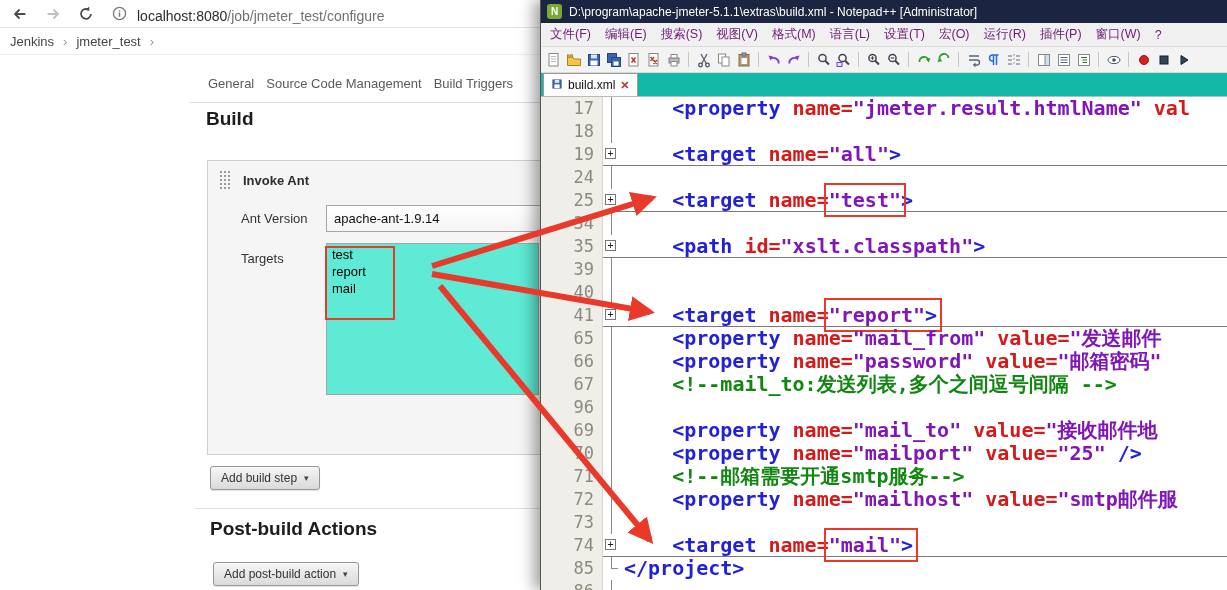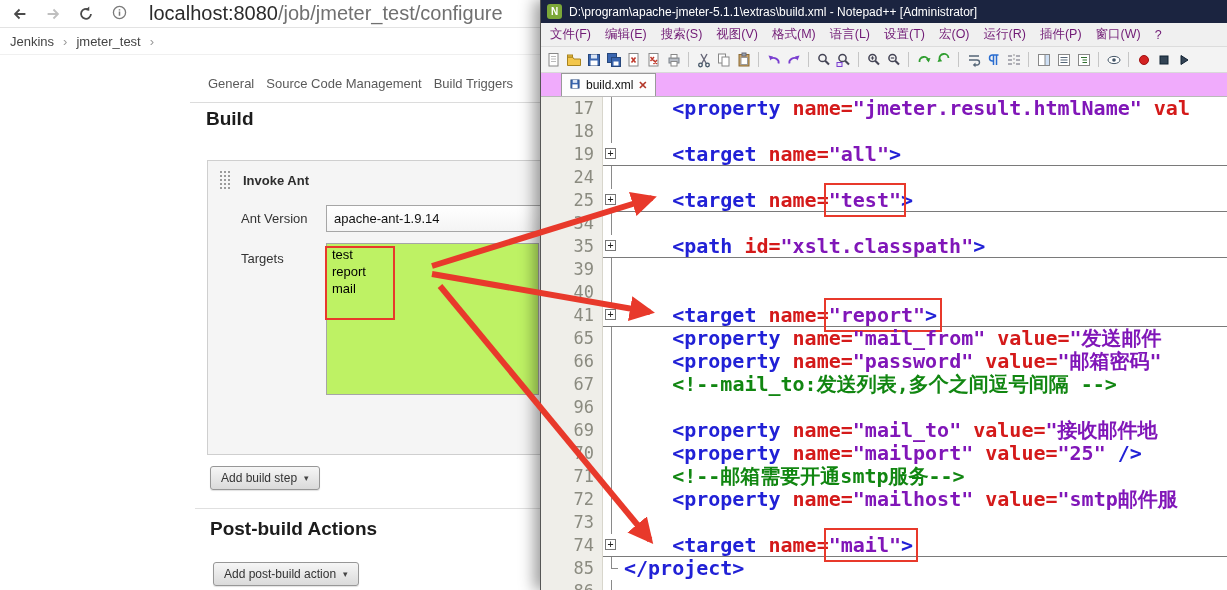--- a/index.html
+++ b/index.html
@@ -2,53 +2,53 @@
 <html><head>
 <meta charset="utf-8">
 <style>
   html,body{margin:0;padding:0;background:#888;}
   #root{position:relative;width:1227px;height:590px;overflow:hidden;background:#fff;font-family:"Liberation Sans",sans-serif;}
 
   
   .browser{position:absolute;left:0;top:0;width:700px;height:590px;background:#fff;z-index:1;}
   .chrome-bar{height:27px;border-bottom:1px solid #e3e3e3;display:flex;align-items:center;padding:0 10px;gap:13px;}
   .navico{width:20px;height:20px;display:flex;align-items:center;justify-content:center;}
-  .addr{display:flex;align-items:flex-start;gap:20px;font-size:20px;}
+  .addr{display:flex;align-items:flex-end;gap:8px;font-size:14px;}
   .addr .host{color:#2b2b2b;}
   .addr .path{color:#707070;}
   .crumbs{height:26px;display:flex;align-items:center;padding-left:10px;font-size:13px;gap:9px;border-bottom:1px solid #f0f0f0;}
   .crumb-link{color:#444;cursor:pointer;}
   .crumb-sep{color:#999;}
   .jk-tabs{margin-left:190px;height:36px;display:flex;gap:12px;align-items:flex-end;padding:0 0 11px 18px;border-bottom:1px solid #dcdcdc;font-size:13px;color:#5a5a5a;}
   .jk-tab{cursor:pointer;white-space:nowrap;}
   .abs{position:absolute;}
   .jk-h1{font-size:19px;font-weight:bold;color:#1c1c1c;}
   .card{left:207px;top:160px;width:432px;height:293px;background:#f5f5f5;border:1px solid #cfcfcf;}
   .card-h{height:38px;display:flex;align-items:center;padding-left:11px;gap:11px;}
   .grip{width:13px;height:20px;background-image:radial-gradient(#9a9a9a 1px,transparent 1.3px);background-size:4px 4px;cursor:move;}
   .card-title{font-size:13px;font-weight:bold;color:#2d2d2d;}
   .flabel{font-size:13px;color:#333;}
   .jsel{position:absolute;left:118px;top:44px;width:232px;height:27px;background:linear-gradient(#fff,#f4f4f4);border:1px solid #a6a6a6;display:flex;align-items:center;justify-content:space-between;padding:0 7px;font-size:13px;color:#111;box-sizing:border-box;cursor:pointer;}
   .jsel .caret{font-size:9px;color:#555;}
-  .jta{position:absolute;left:118px;top:82px;width:213px;height:152px;border:1px solid #a6a6a6;background:#bef264;font-family:"Liberation Sans",sans-serif;font-size:13px;line-height:17px;padding:2px 5px;resize:none;box-sizing:border-box;color:#000;}
+  .jta{position:absolute;left:118px;top:82px;width:213px;height:152px;border:1px solid #a6a6a6;background:#5eead4;font-family:"Liberation Sans",sans-serif;font-size:13px;line-height:17px;padding:2px 5px;resize:none;box-sizing:border-box;color:#000;}
   .jbtn{display:inline-flex;align-items:center;gap:7px;padding:4px 10px;font-size:12px;color:#333;background:linear-gradient(#f6f6f6,#dadada);border:1px solid #979797;border-radius:3px;box-shadow:0 1px 1px rgba(0,0,0,.12);cursor:pointer;}
   .jbtn .caret{font-size:9px;color:#444;}
   .hr1{left:195px;top:508px;width:505px;border-top:1px solid #e0e0e0;height:0;}
 
   
   .npp{position:absolute;left:540px;top:0;width:687px;height:590px;background:#fff;z-index:10;display:flex;flex-direction:column;box-shadow:-6px 0 14px rgba(0,0,0,.38);border-left:1px solid #555;}
   .titlebar{height:23px;background:#1b2440;color:#fff;display:flex;align-items:center;padding:0 6px;gap:7px;font-size:12px;flex:none;white-space:nowrap;overflow:hidden;}
   .npp-ico{width:15px;height:15px;background:#7ca838;border-radius:3px;flex:none;display:flex;align-items:center;justify-content:center;color:#fff;font-size:10px;font-weight:bold;}
   .npp-ico::after{content:"N";}
   .menubar{height:23px;background:#f0f0f0;display:flex;align-items:center;font-size:12.5px;color:#701a75;border-bottom:1px solid #dcdcdc;flex:none;padding-left:2px;}
   .menu-item{padding:2px 7px;cursor:pointer;white-space:nowrap;}
   .toolbar{height:25px;background:#f3f3f3;display:flex;align-items:center;padding:0 4px;gap:3px;border-bottom:1px solid #d9d9d9;flex:none;}
   .tbi{width:17px;height:17px;display:flex;align-items:center;justify-content:center;cursor:pointer;flex:none;}
   .tsep{width:1px;height:15px;background:#c6c6c6;margin:0 3px;flex:none;}
-  .tabbar{height:23px;background:#f0abfc;display:flex;align-items:flex-end;padding-left:20px;flex:none;border-bottom:1px solid #b9b9b9;}
+  .tabbar{height:23px;background:#14b8a6;display:flex;align-items:flex-end;padding-left:2px;flex:none;border-bottom:1px solid #b9b9b9;}
   .doctab{height:22px;background:#fdfdfd;border:1px solid #999;border-bottom:none;display:flex;align-items:center;gap:5px;padding:0 7px;font-size:12px;color:#111;cursor:pointer;}
   .tabclose{color:#b3392b;font-weight:bold;font-size:11px;cursor:pointer;}
   .editor{flex:1;background:#fff;overflow:hidden;font-family:"DejaVu Sans Mono",monospace;font-size:20px;font-weight:bold;}
   .cl{display:flex;height:23px;line-height:23px;white-space:pre;}
   .ln{width:62px;flex:none;background:#efeee9;color:#8b8b80;text-align:right;padding-right:8px;font-size:17px;font-weight:normal;border-right:1px solid #d8d6cc;box-sizing:border-box;}
   .fm{width:17px;flex:none;position:relative;background:#fff;}
   .fm.fline::before{content:"";position:absolute;left:8px;top:0;bottom:0;width:1px;background:#8a8a8a;}
   .fm.fbox::before{content:"";position:absolute;left:2px;top:5px;width:11px;height:11px;border:1px solid #777;background:#fff;box-sizing:border-box;}
   .fm.fbox::after{content:"+";position:absolute;left:2px;top:6px;width:11px;height:11px;font:normal 10px/10px "DejaVu Sans Mono",monospace;text-align:center;color:#222;}
   .fm.fend::before{content:"";position:absolute;left:8px;top:0;height:12px;width:1px;background:#8a8a8a;}

